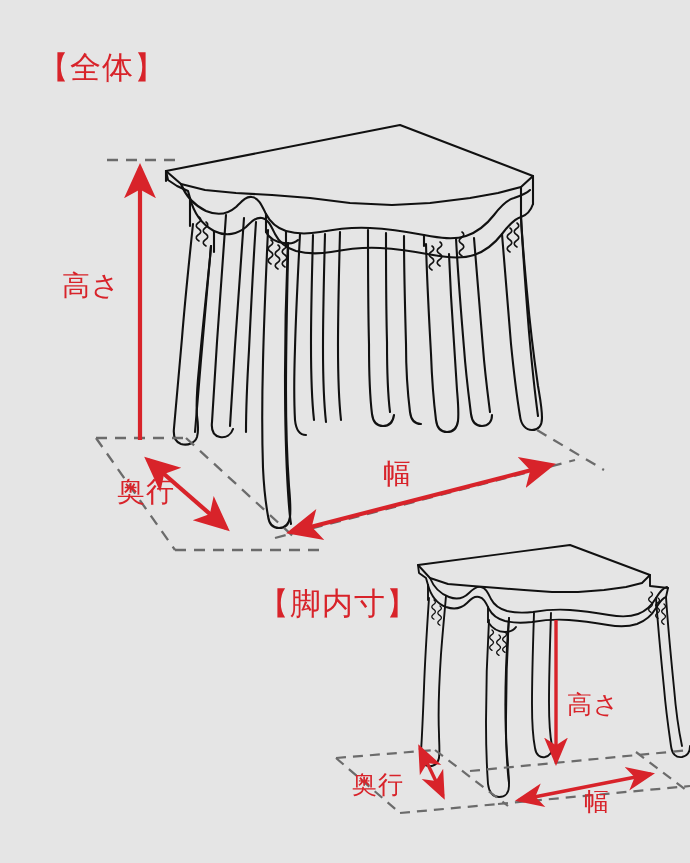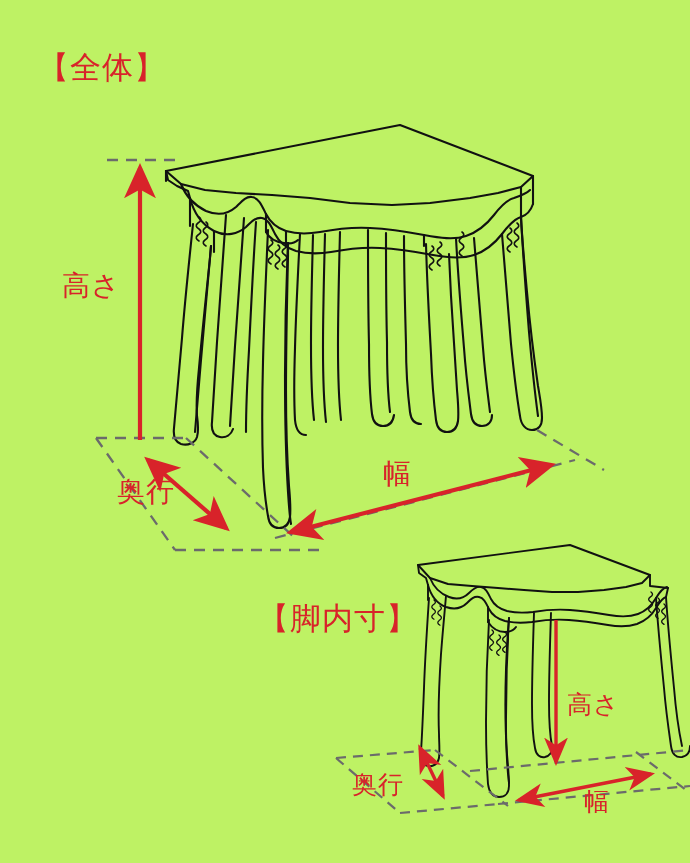--- a/index.html
+++ b/index.html
@@ -8,21 +8,21 @@
     padding: 0;
     background: #ffffff;
   }
   body {
     font-family: "Liberation Sans", "DejaVu Sans", sans-serif;
   }
   #diagram-root {
     position: relative;
     width: 690px;
     height: 863px;
-    background: #bef264;
+    background: #e5e5e5;
     overflow: hidden;
   }
   #diagram-svg {
     position: absolute;
     left: 0;
     top: 0;
     width: 690px;
     height: 863px;
     display: block;
   }
@@ -46,21 +46,21 @@
   }
   .dim-label-small {
     font-size: 25px;
     letter-spacing: 1px;
     font-weight: 400;
   }
   #title-overall { left: 38px; top: 52px; }
   #label-height-main { left: 62px; top: 272px; }
   #label-depth-main  { left: 117px; top: 478px; }
   #label-width-main  { left: 383px; top: 460px; }
-  #title-leg-inner   { left: 258px; top: 603px; font-family: Liberation Serif, serif; }
+  #title-leg-inner   { left: 258px; top: 588px; font-family: Liberation Serif, serif; }
   #label-height-sub  { left: 567px; top: 692px; }
   #label-depth-sub   { left: 352px; top: 772px; }
   #label-width-sub   { left: 584px; top: 789px; }
 </style>
 </head>
 <body>
 
 <div id="diagram-root">
 
   <svg id="diagram-svg" viewBox="0 0 690 863" xmlns="http://www.w3.org/2000/svg">

